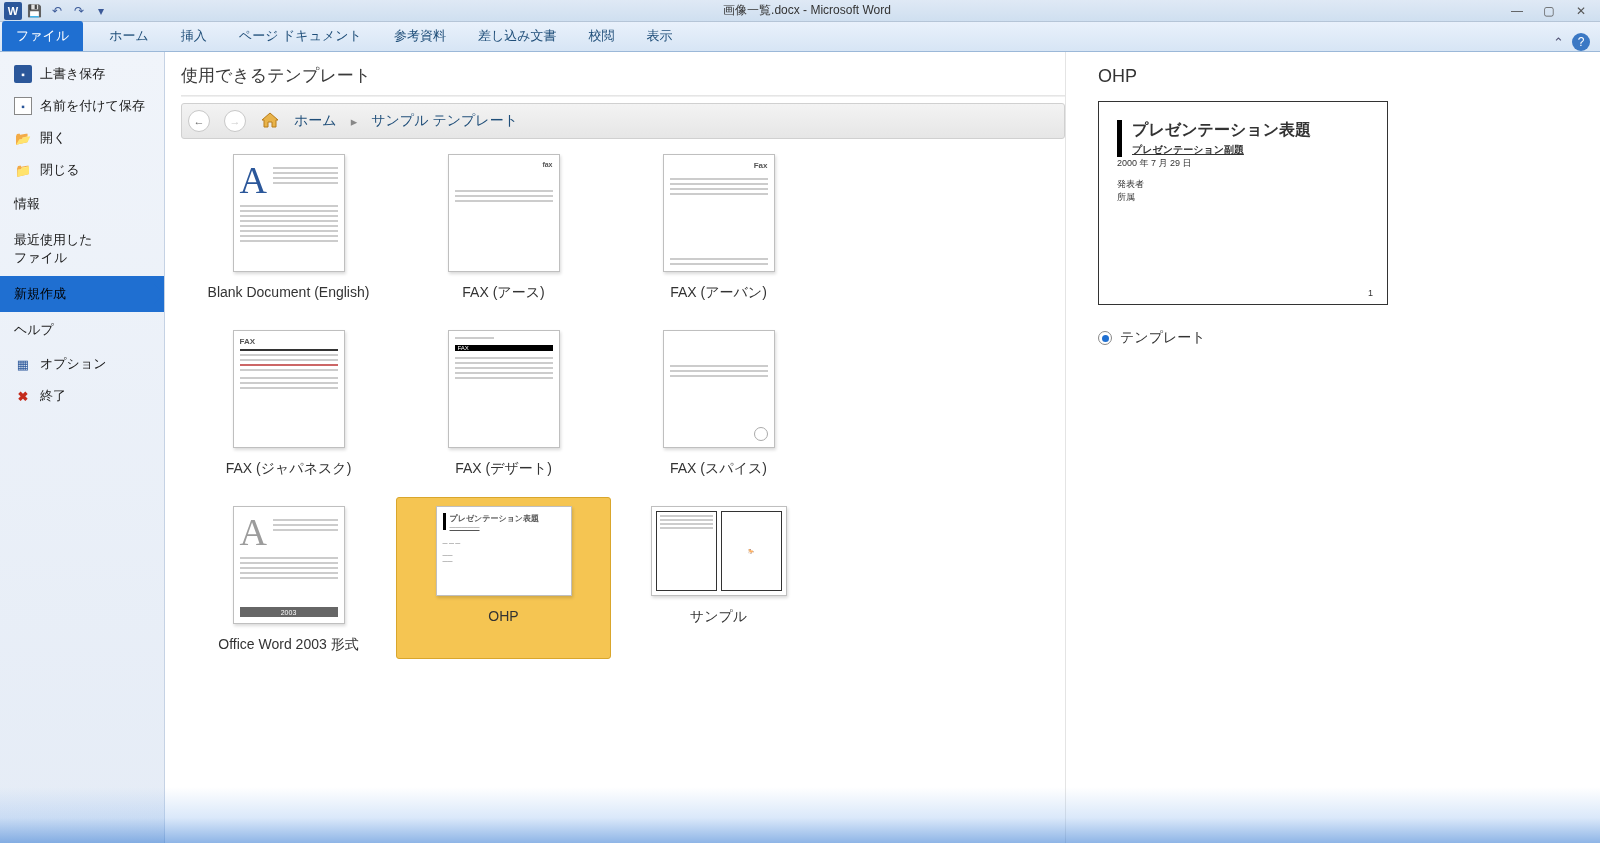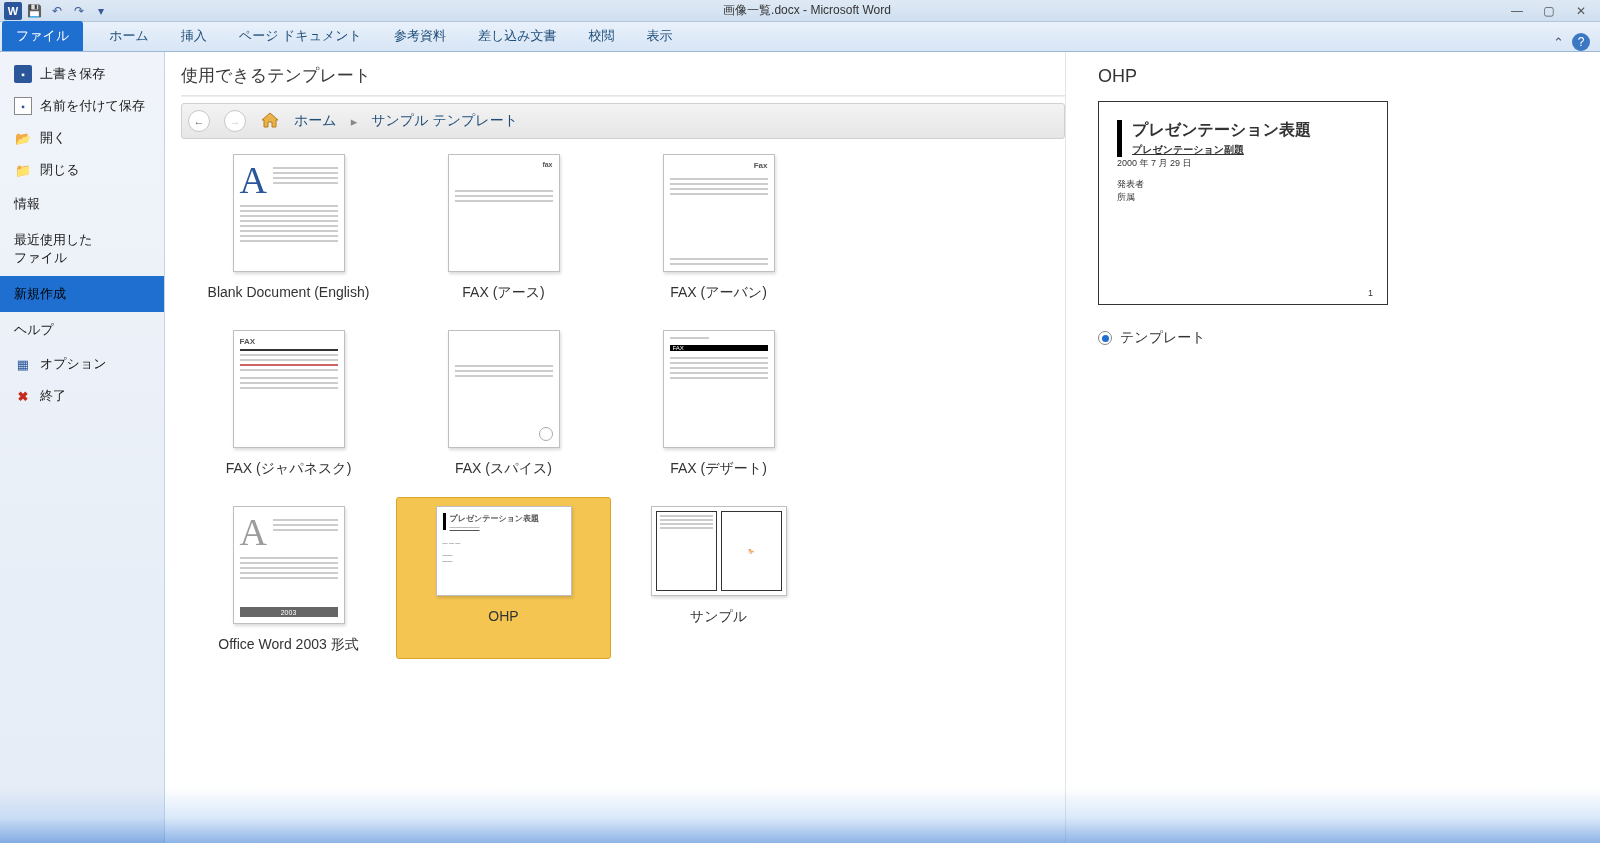--- a/index.html
+++ b/index.html
@@ -235,50 +235,50 @@
               <div class="lines" style="margin-top:6px">
                   <div class="ln"></div>
                   <div class="ln"></div>
                   <div class="ln"></div>
                 </div>
             </div>
             <div class="tmpl-label">FAX (ジャパネスク)</div>
           </div>
           <div class="tmpl">
             <div class="thumb">
-              <div class="lines">
-                  <div class="dots"></div>
-                  <div class="dots"></div>
-                  <div class="dots"></div>
-                  <div class="dots"></div>
-                  <div class="dots"></div>
-                </div>
-              <div class="lines" style="margin-top:6px">
-                  <div class="ln"></div>
-                  <div class="ln"></div>
-                  <div class="ln"></div>
-                </div>
-              <div style="flex:1"></div>
-              <div style="align-self:flex-end;width:14px;height:14px;border:1px solid #aaa;border-radius:50%"></div>
-            </div>
-            <div class="tmpl-label">FAX (スパイス)</div>
-          </div>
-          <div class="tmpl">
-            <div class="thumb">
               <div class="ln" style="width:40%"></div>
               <div class="blackbar" style="margin-top:6px"><span style="color:#fff;font-size:6px;padding-left:3px">FAX</span></div>
               <div class="lines" style="margin-top:4px">
                   <div class="ln"></div>
                   <div class="ln"></div>
                   <div class="ln"></div>
                   <div class="ln"></div>
                   <div class="ln"></div>
                 </div>
             </div>
             <div class="tmpl-label">FAX (デザート)</div>
+          </div>
+          <div class="tmpl">
+            <div class="thumb">
+              <div class="lines">
+                  <div class="dots"></div>
+                  <div class="dots"></div>
+                  <div class="dots"></div>
+                  <div class="dots"></div>
+                  <div class="dots"></div>
+                </div>
+              <div class="lines" style="margin-top:6px">
+                  <div class="ln"></div>
+                  <div class="ln"></div>
+                  <div class="ln"></div>
+                </div>
+              <div style="flex:1"></div>
+              <div style="align-self:flex-end;width:14px;height:14px;border:1px solid #aaa;border-radius:50%"></div>
+            </div>
+            <div class="tmpl-label">FAX (スパイス)</div>
           </div>
 
           <div class="tmpl">
             <div class="thumb">
               <div style="display:flex;gap:6px">
                   <span class="biga2">A</span>
                   <div class="lines" style="flex:1;padding-top:6px">
                     <div class="ln"></div>
                     <div class="ln"></div>
                     <div class="ln"></div>

